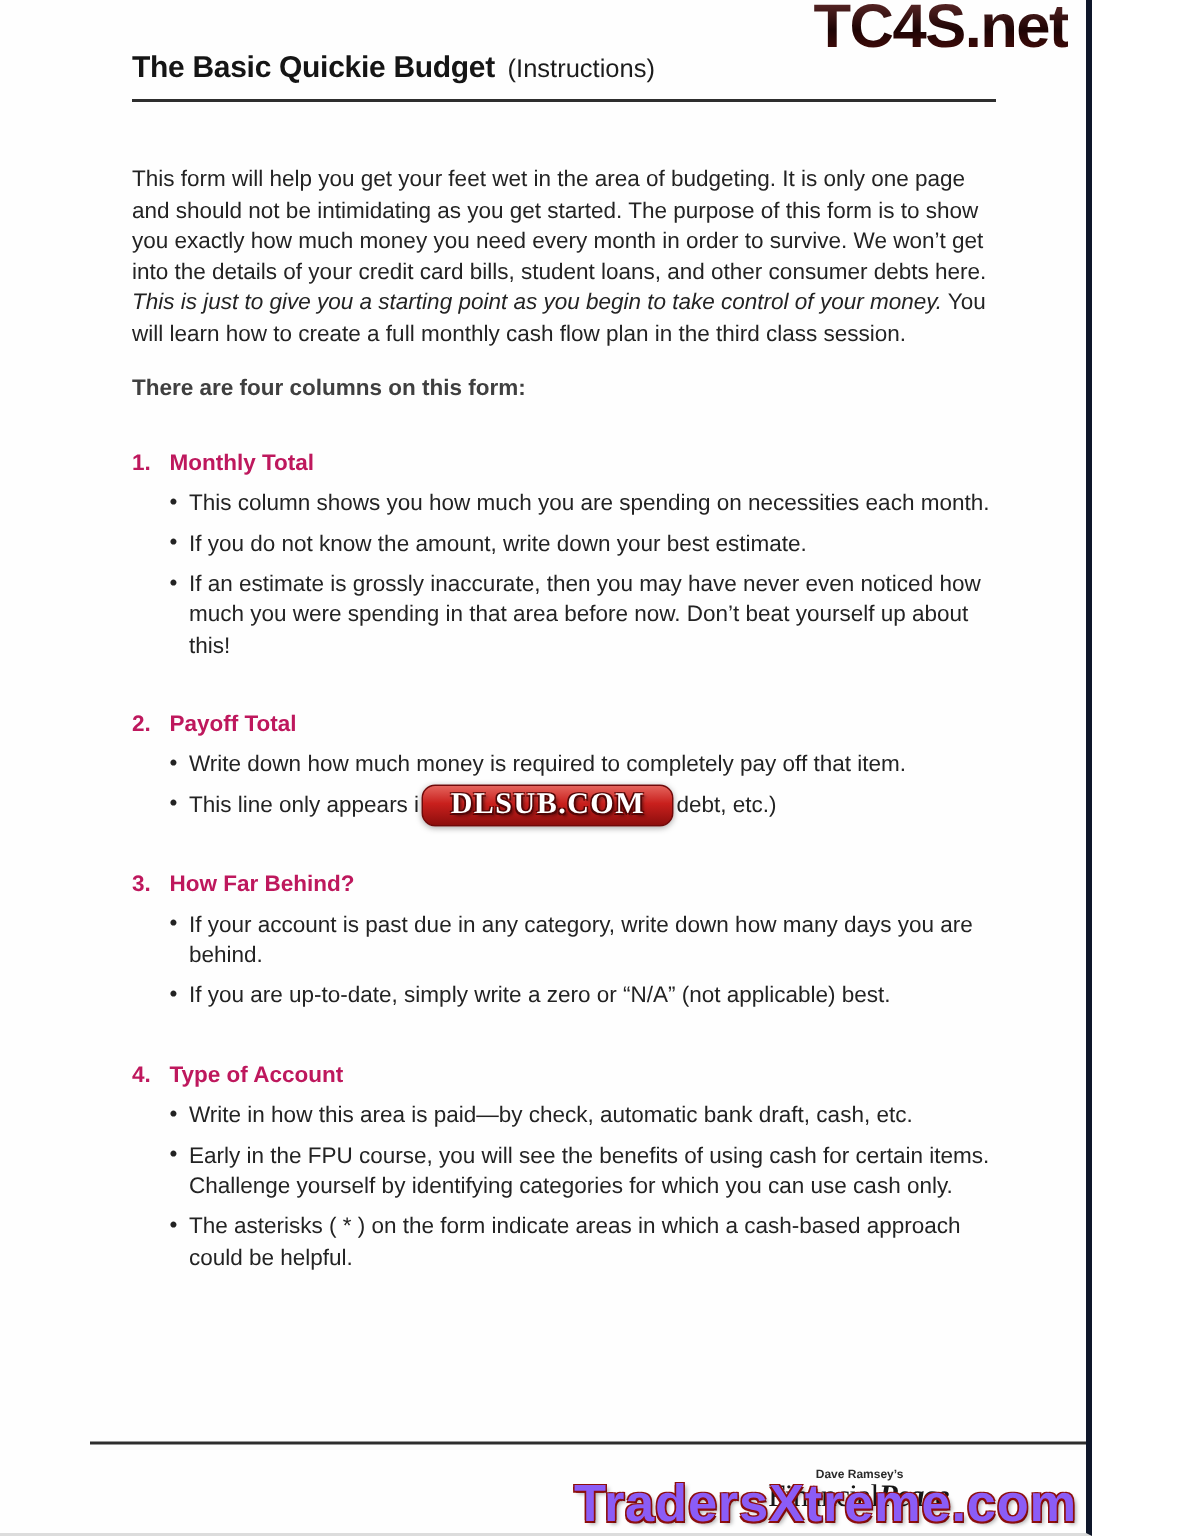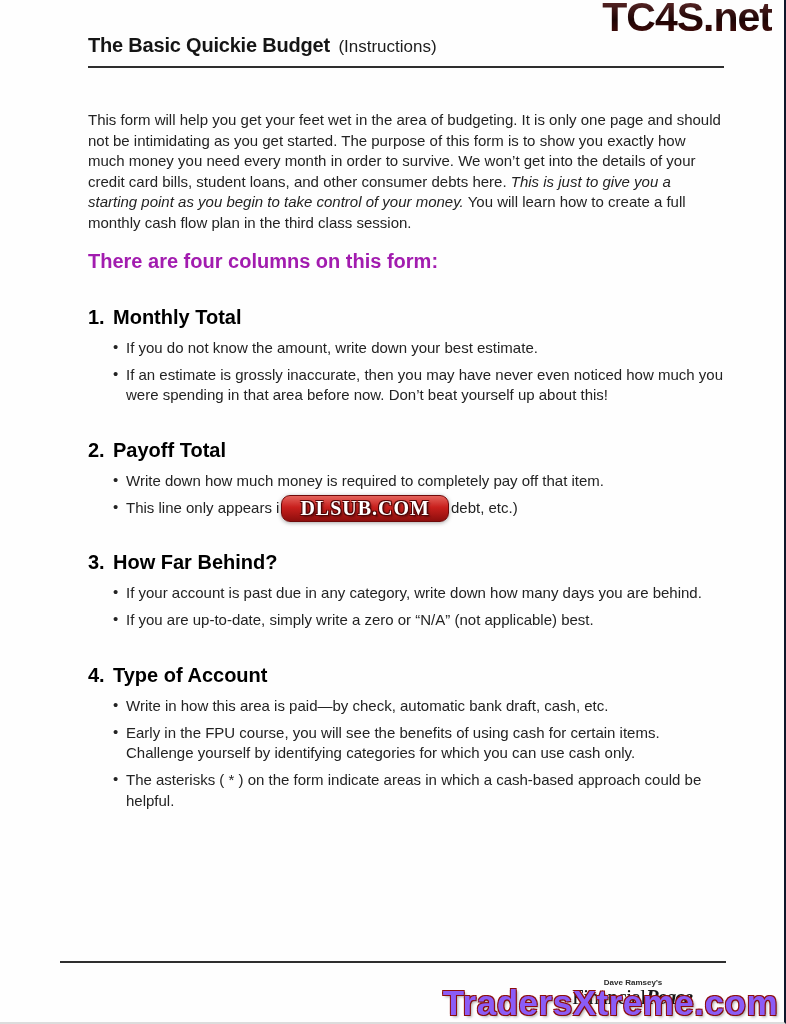--- a/index.html
+++ b/index.html
@@ -1,24 +1,24 @@
 <!DOCTYPE html>
 <html><head>
 <meta charset="utf-8">
 <style>
   html, body { margin: 0; padding: 0; background: #ffffff; }
   .page {
     position: relative;
-    width: 786px;
+    width: 728px;
     height: 1024px;
     background: #fefefe;
     font-family: "Liberation Sans", "DejaVu Sans", sans-serif;
     color: #262626;
     overflow: hidden;
-    border-right: 2px solid #0f172a;
+    border-right: 4px solid #0f172a;
     border-bottom: 2px solid #dcdcdc;
     box-sizing: border-box;
   }
   .content { padding: 28px 60px 0 88px; }
 
   
   .title-row { margin-top: 6px; }
   .title-main { font-size: 20px; font-weight: bold; color: #151515; letter-spacing: -0.2px; }
   .title-sub  { font-size: 17px; font-weight: normal; color: #1c1c1c; margin-left: 4px; }
   .header-rule { height: 2px; background: #2e2e2e; margin-top: 9px; }
@@ -44,28 +44,28 @@
     font-size: 15px;
     line-height: 20.6px;
     max-width: 668px;
     color: #232323;
   }
   .intro .it { font-style: italic; }
 
   
   .section-heading {
     margin-top: 16px;
-    font-size: 20px;
+    font-size: 15px;
     font-weight: bold;
-    color: #a21caf;
+    color: #404040;
   }
 
   
   .item { margin-top: 33px; }
-  .item-head { font-size: 20px; font-weight: bold; color: #000000; margin-bottom: 9px; }
+  .item-head { font-size: 15px; font-weight: bold; color: #be185d; margin-bottom: 9px; }
   .item-head .num { display: inline-block; width: 25px; }
   .bullets { margin: 0 0 0 25px; padding: 0; list-style: none; }
   .bullets li {
     position: relative;
     padding-left: 13px;
     margin-bottom: 6.5px;
     font-size: 15px;
     line-height: 20.5px;
     max-width: 600px;
     color: #232323;
@@ -124,20 +124,21 @@
 
     <p class="intro"><span>This form will help you get your feet wet in the area of budgeting. It is only one page and should not be intimidating as you get started. The purpose of this form is to show you exactly how much money you need every month in order to survive. We won’t get into the details of your credit card bills, student loans, and other consumer debts here. </span><span class="it">This is just to give you a starting point as you begin to take control of your money.</span><span> You will learn how to create a full monthly cash flow plan in the third class session.</span></p>
 
     <div class="section-heading">There are four columns on this form:</div>
 
     <div class="item">
       <div class="item-head">
         <span class="num">1.</span><span>Monthly Total</span>
       </div>
       <ul class="bullets">
+        <li>This column shows you how much you are spending on necessities each month.</li>
         <li>If you do not know the amount, write down your best estimate.</li>
         <li>If an estimate is grossly inaccurate, then you may have never even noticed how much you were spending in that area before now. Don’t beat yourself up about this!</li>
       </ul>
     </div>
 
     <div class="item">
       <div class="item-head">
         <span class="num">2.</span><span>Payoff Total</span>
       </div>
       <ul class="bullets">

